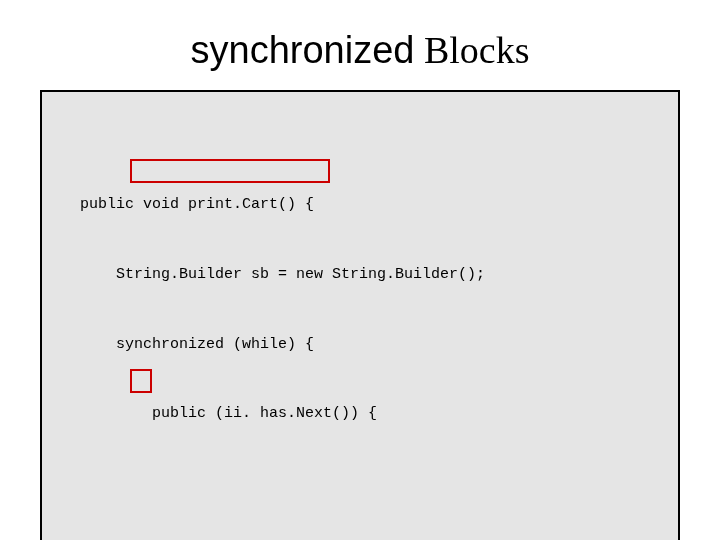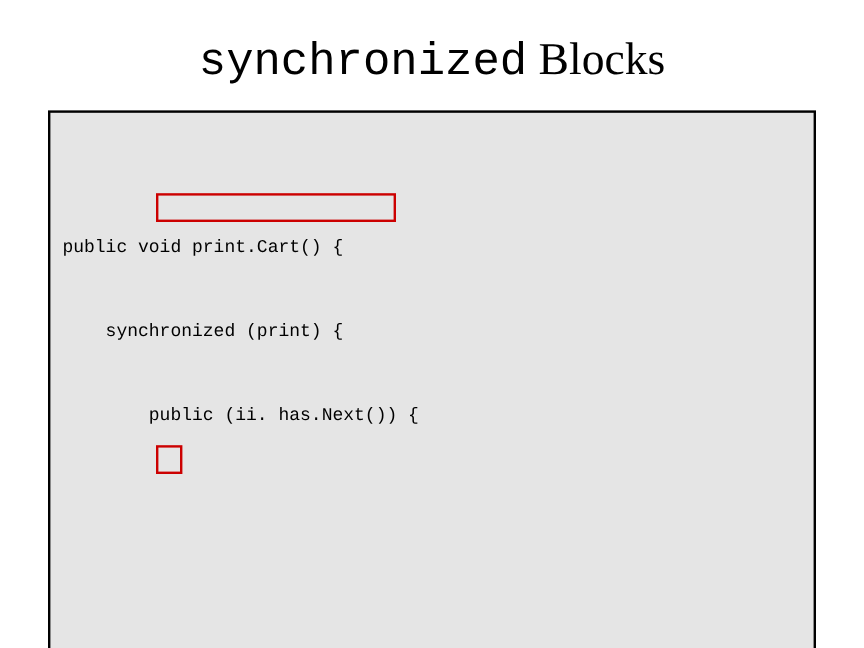--- a/index.html
+++ b/index.html
@@ -15,41 +15,42 @@
       position: relative;
     }
     .title {
       text-align: center;
       padding-top: 28px;
       padding-bottom: 18px;
       font-size: 38px;
       color: #000;
     }
     .title .mono {
-      font-family: Liberation Mono, monospace;
+      font-family: Liberation Sans, sans-serif;
     }
     .title .serif {
       font-family: Georgia, 'Times New Roman', serif;
       text-align: center;
     }
     .code-box {
       margin: 0 40px;
       border: 2px solid #000;
       background: #e5e5e5;
       padding: 8px 10px 10px 10px;
       font-family: 'Courier New', Courier, monospace;
       font-size: 15px;
       line-height: 1.55;
       color: #000;
       position: relative;
       white-space: pre;
     }
     .code-line {
       position: relative;
       white-space: pre;
+      margin-left: 28px;
     }
     .red-box {
       position: absolute;
       border: 2px solid #cc0000;
       background: transparent;
       pointer-events: none;
     }
     .box1 {
       left: 88px;
       top: 67px;
@@ -67,21 +68,22 @@
 <body>
 
 <div class="title">
   <span class="mono">synchronized</span><span class="serif"> Blocks</span>
 </div>
 
 <div class="code-box">
   <div class="red-box box1"></div>
   <div class="red-box box2"></div>
   <div class="code-line">public void print.Cart() {</div>
-  <div class="code-line">    synchronized (print) {</div>
+  <div class="code-line">    String.Builder sb = new String.Builder();</div>
+  <div class="code-line">    synchronized (while) {</div>
   <div class="code-line">        public (ii. has.Next()) {</div>
   
   
   
   
   
   
   
   
 </div>

